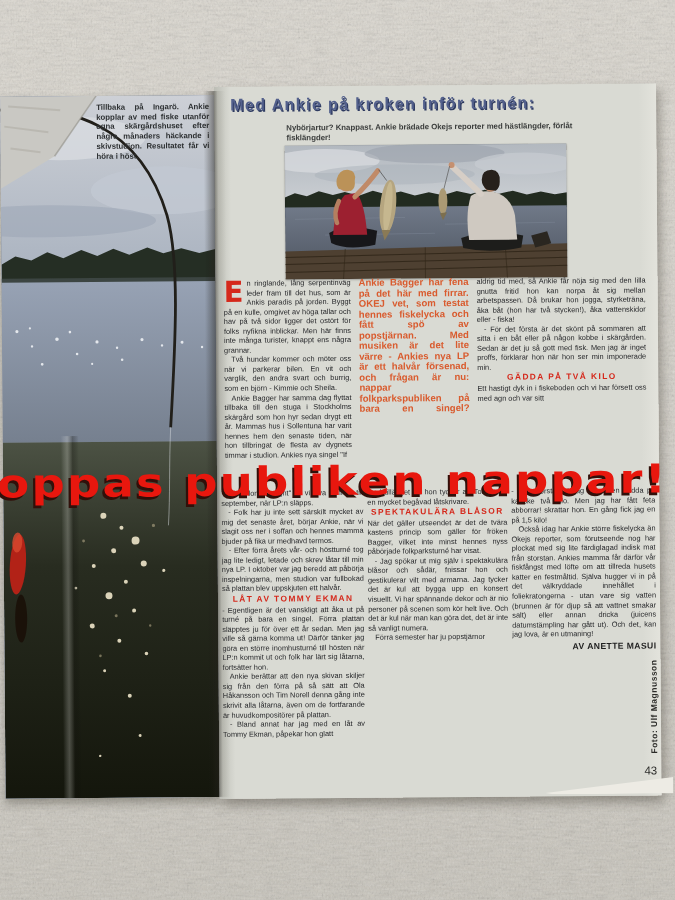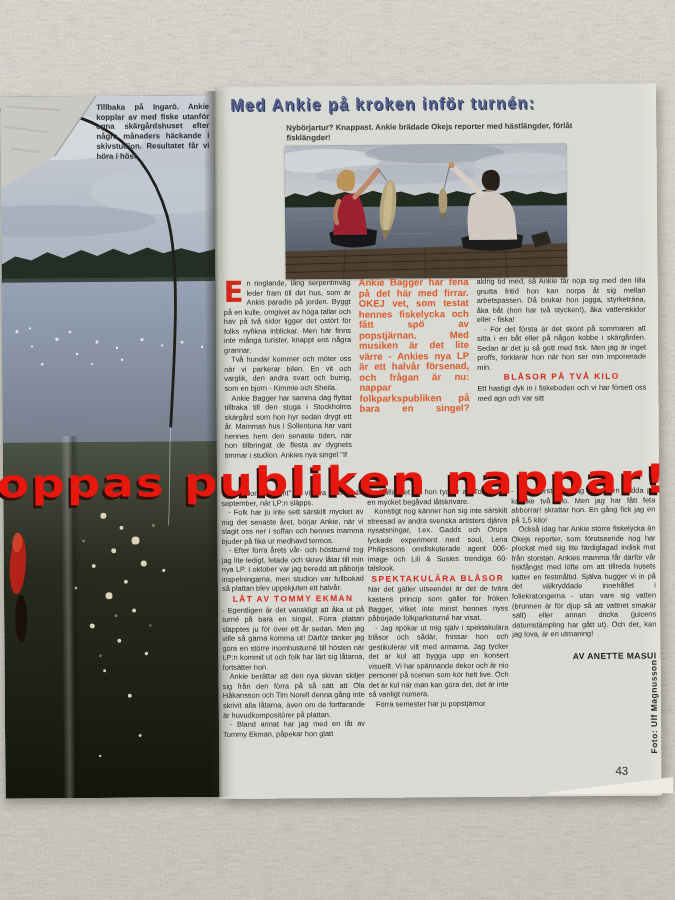--- a/index.html
+++ b/index.html
@@ -36,25 +36,25 @@
         text-align:justify;text-align-last:justify;word-spacing:1px;}
   .subhead{display:block;text-align:center;font-weight:bold;color:#d5281b;
            font-size:8.4px;letter-spacing:1.4px;margin:1px 0;text-indent:0;}
   .headline{position:absolute;left:-6px;top:372px;z-index:8;white-space:nowrap;
             font-family:"DejaVu Sans",sans-serif;font-weight:bold;font-size:44px;
             letter-spacing:2px;color:#e8170e;transform:scale(1.06,.9);
             transform-origin:left top;text-shadow:-2px 3px 0 #31100a;}
   .body-grid{position:absolute;left:4px;top:402px;width:434px;height:306px;
              display:grid;grid-template-columns:142px 140px 144px;column-gap:4px;overflow:hidden;}
   .byline{display:block;text-align:right;font-weight:bold;font-size:8.6px;
-          letter-spacing:.4px;color:#1f1f1f;margin-top:13px;text-indent:0;}
+          letter-spacing:.4px;color:#1f1f1f;margin-top:3px;text-indent:0;}
   .photo-credit{position:absolute;left:430px;top:545px;height:125px;z-index:7;
                 writing-mode:vertical-rl;transform:rotate(180deg);
                 font-size:8.5px;font-weight:bold;color:#2b2b28;letter-spacing:.5px;}
-  .page-num{position:absolute;left:396px;top:681px;font-size:11.5px;color:#2e2e2c;}
+  .page-num{position:absolute;left:425px;top:681px;font-size:11.5px;color:#2e2e2c;}
   .corner-fold{position:absolute;left:540px;top:693px;width:128px;height:17px;z-index:9;
                background:#edebe4;clip-path:polygon(0 92%,100% 4%,100% 100%,6% 100%);}
 </style>
 </head>
 <body>
 
 <div class="scene">
 
   <svg class="carpet-svg" width="675" height="900">
     <defs>
@@ -247,38 +247,37 @@
       <div class="intro-grid">
         <div class="bodytext">
           <p><span class="dropcap">E</span><span>n ringlande, lång serpentinväg leder fram till det hus, som är Ankis paradis på jorden. Byggt på en kulle, omgivet av höga tallar och hav på två sidor ligger det ostört för folks nyfikna inblickar. Men här finns inte många turister, knappt ens några grannar.</span></p>
           <p>Två hundar kommer och möter oss när vi parkerar bilen. En vit och varglik, den andra svart och burrig, som en björn - Kimmie och Sheila.</p>
           <p>Ankie Bagger har samma dag flyttat tillbaka till den stuga i Stockholms skärgård som hon hyr sedan drygt ett år. Mammas hus i Sollentuna har varit hennes hem den senaste tiden, när hon tillbringat de flesta av dygnets timmar i studion. Ankies nya singel "If</p>
         </div>
         <div class="lead">Ankie Bagger har fena på det här med firrar. OKEJ vet, som testat hennes fiskelycka och fått spö av popstjärnan. Med musiken är det lite värre - Ankies nya LP är ett halvår försenad, och frågan är nu: nappar folkparkspubliken på bara en singel?</div>
         <div class="bodytext">
           <p>aldrig tid med, så Ankie får nöja sig med den lilla gnutta fritid hon kan norpa åt sig mellan arbetspassen. Då brukar hon jogga, styrketräna, åka båt (hon har två stycken!), åka vattenskidor eller - fiska!</p>
           <p>- För det första är det skönt på sommaren att sitta i en båt eller på någon kobbe i skärgården. Sedan är det ju så gott med fisk. Men jag är inget proffs, förklarar hon när hon ser min imponerade min.</p>
-          <span class="subhead">BLÅSOR PÅ TVÅ KILO</span>
+          <span class="subhead">GÄDDA PÅ TVÅ KILO</span>
           <p>Ett hastigt dyk in i fiskeboden och vi har försett oss med agn och var sitt</p>
         </div>
       </div>
 
       <div class="body-grid">
         <div class="bodytext">
           <p>You're Alone Tonight" får vi leva på fram till september, när LP:n släpps.</p>
           <p>- Folk har ju inte sett särskilt mycket av mig det senaste året, börjar Ankie, när vi slagit oss ner i soffan och hennes mamma bjuder på fika ur medhavd termos.</p>
           <p>- Efter förra årets vår- och höstturné tog jag lite ledigt, letade och skrev låtar till min nya LP. I oktober var jag beredd att påbörja inspelningarna, men studion var fullbokad så plattan blev uppskjuten ett halvår.</p>
           <span class="subhead">LÅT AV TOMMY EKMAN</span>
           <p>- Egentligen är det vanskligt att åka ut på turné på bara en singel. Förra plattan släpptes ju för över ett år sedan. Men jag ville så gärna komma ut! Därför tänker jag göra en större inomhusturné till hösten när LP:n kommit ut och folk har lärt sig låtarna, fortsätter hon.</p>
           <p>Ankie berättar att den nya skivan skiljer sig från den förra på så sätt att Ola Håkansson och Tim Norell denna gång inte skrivit alla låtarna, även om de fortfarande är huvudkompositörer på plattan.</p>
           <p>- Bland annat har jag med en låt av Tommy Ekman, påpekar hon glatt</p>
         </div>
         <div class="bodytext">
           <p>med tillägget att hon tycker att Tommy är en mycket begåvad låtskrivare.</p>
-          <p>Konstigt nog känner hon sig inte särskilt stressad av andra svenska artisters djärva nysatsningar, t.ex. Gadds och Orups lyckade experiment med soul, Lena Philipssons omdiskuterade agent 006-image och Lili &amp; Susies trendiga 60-talslook.</p>
           <span class="subhead">SPEKTAKULÄRA BLÅSOR</span>
           <p>När det gäller utseendet är det de tvära kastens princip som gäller för fröken Bagger, vilket inte minst hennes nyss påbörjade folkparksturné har visat.</p>
           <p>- Jag spökar ut mig själv i spektakulära blåsor och sådär, fnissar hon och gestikulerar vilt med armarna. Jag tycker det är kul att bygga upp en konsert visuellt. Vi har spännande dekor och är nio personer på scenen som kör helt live. Och det är kul när man kan göra det, det är inte så vanligt numera.</p>
           <p>Förra semester har ju popstjärnor</p>
         </div>
         <div class="bodytext">
           <p>- Den största fisk jag fått är en gädda på kanske två kilo. Men jag har fått feta abborrar! skrattar hon. En gång fick jag en på 1,5 kilo!</p>
           <p>Också idag har Ankie större fiskelycka än Okejs reporter, som förutseende nog har plockat med sig lite färdiglagad indisk mat från storstan. Ankies mamma får därför vår fiskfångst med löfte om att tillreda husets katter en festmåltid. Själva hugger vi in på det välkryddade innehållet i foliekratongerna - utan vare sig vatten (brunnen är för djup så att vattnet smakar salt) eller annan dricka (juicens datumstämpling har gått ut). Och det, kan jag lova, är en utmaning!</p>
           <span class="byline">AV ANETTE MASUI</span>
         </div>

